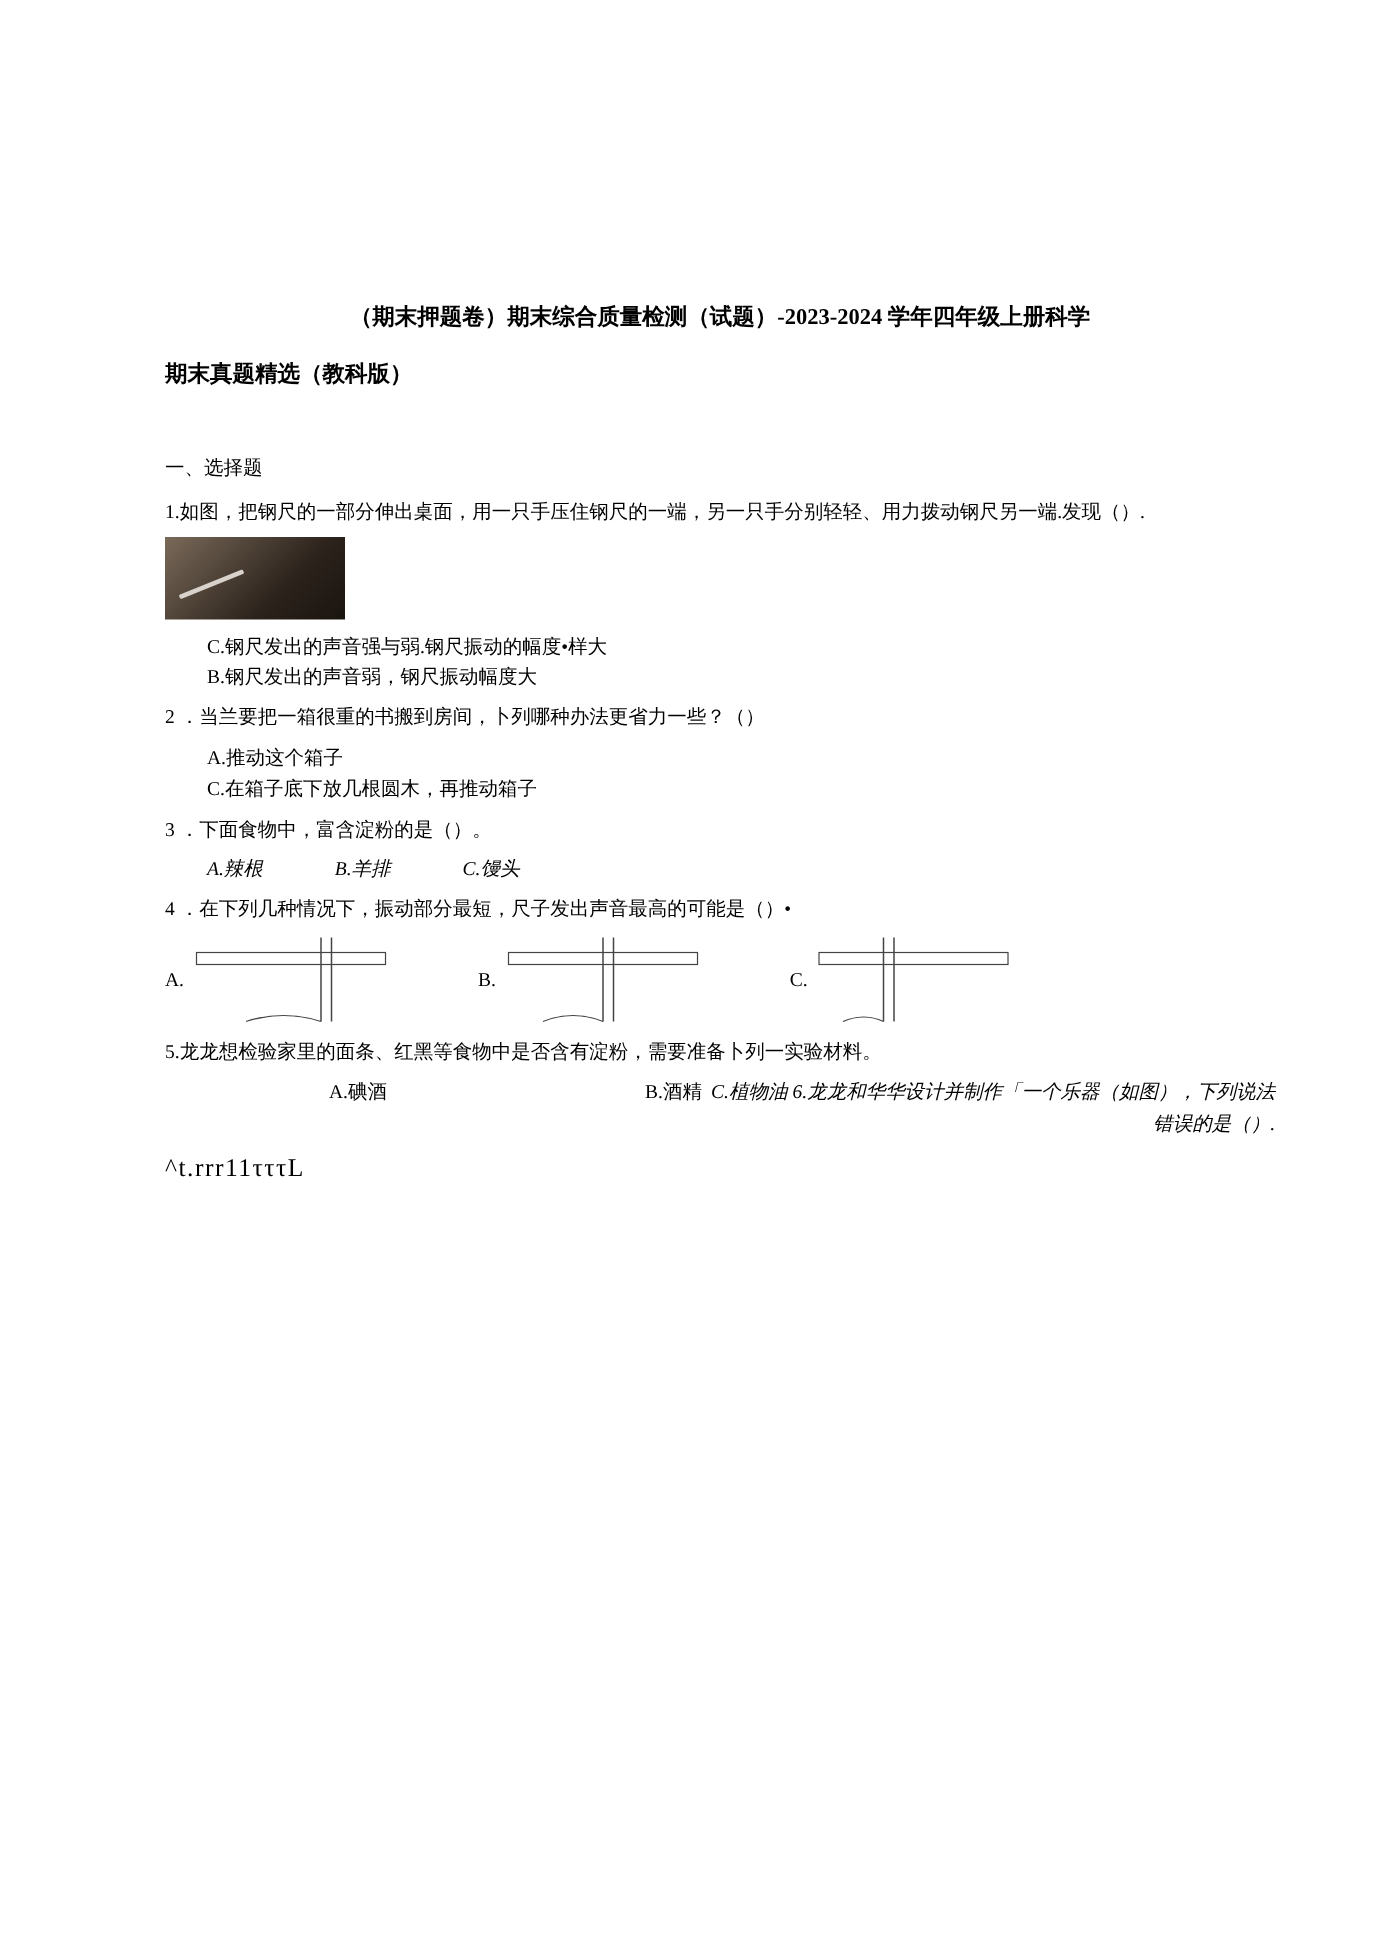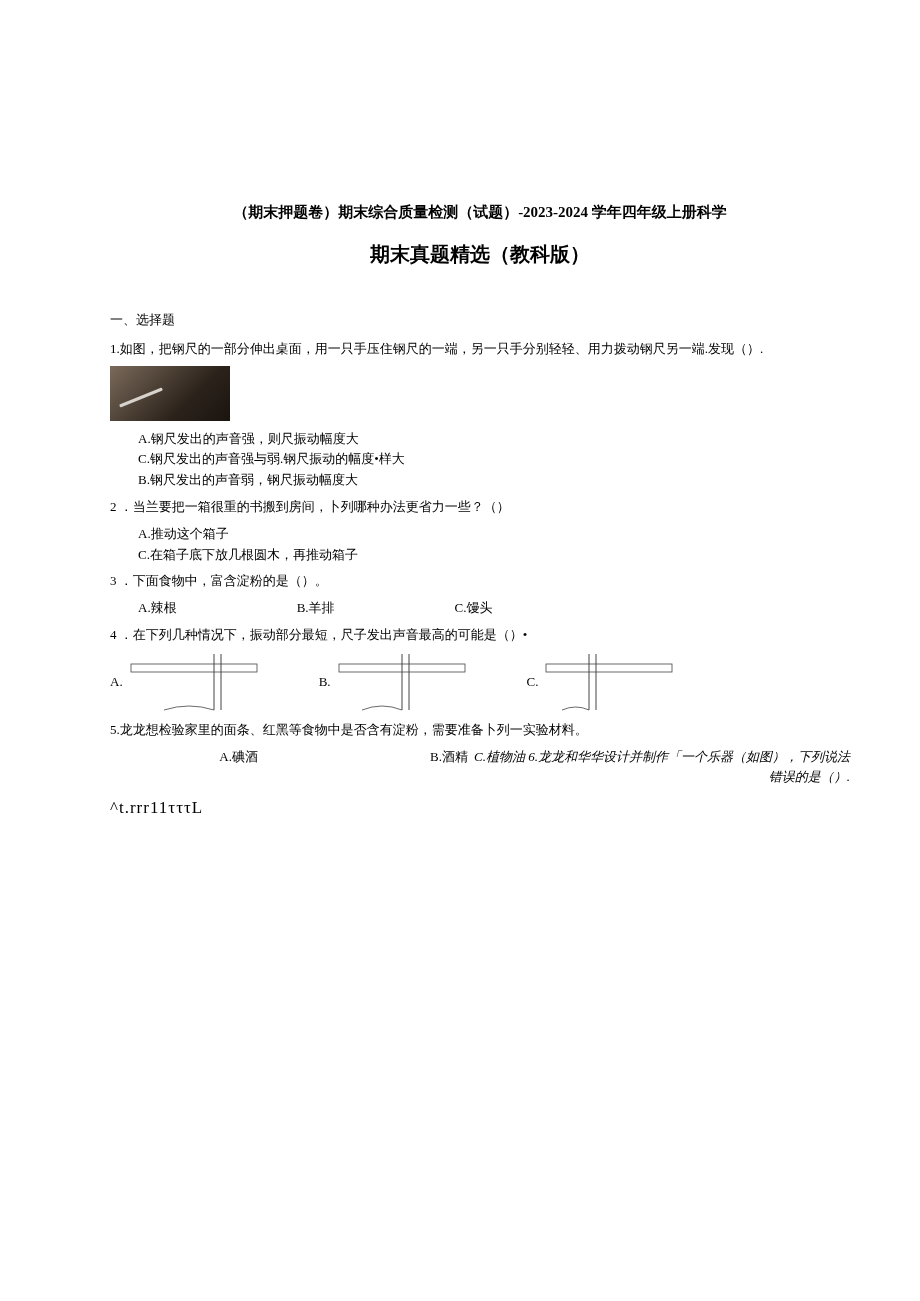--- a/index.html
+++ b/index.html
@@ -15,38 +15,38 @@
     color: #000;
     line-height: 1.6;
   }
   .title {
     text-align: center;
     font-weight: bold;
     font-size: 15px;
     margin-bottom: 14px;
   }
   .subtitle {
-    text-align: center;
     font-weight: bold;
-    font-size: 20px;
+    font-size: 15px;
     margin-bottom: 40px;
   }
   .section-head {
     margin: 7px 0 8px 0;
   }
   .qstem {
     margin: 6px 0;
   }
   .indent {
     padding-left: 28px;
   }
   .opts-row {
     display: flex;
-    gap: 120px;
+    gap: 48px;
     padding-left: 28px;
+    font-style: italic;
   }
   .q1img {
     width: 120px;
     height: 55px;
     background: linear-gradient(135deg,#7a6a5a 0%, #2b221b 65%, #1a140f 100%);
     position: relative;
     margin: 6px 0 8px 0;
   }
   .q1img::after {
     content: "";
@@ -95,21 +95,20 @@
 
   <div class="title">（期末押题卷）期末综合质量检测（试题）-2023-2024 学年四年级上册科学</div>
   <div class="subtitle">期末真题精选（教科版）</div>
 
   <div class="section-head">一、选择题</div>
 
   <div class="qstem">
     <span>1.</span><span>如图，把钢尺的一部分伸出桌面，用一只手压住钢尺的一端，另一只手分别轻轻、用力拨动钢尺另一端.发现（）.</span>
   </div>
   <div class="q1img"></div>
-  <div class="indent">A.钢尺发出的声音强，则尺振动幅度大</div>
   <div class="indent">C.钢尺发出的声音强与弱.钢尺振动的幅度•样大</div>
   <div class="indent">B.钢尺发出的声音弱，钢尺振动幅度大</div>
 
   <div class="qstem">
     <span>2</span>
     <span>．当兰要把一箱很重的书搬到房间，卜列哪种办法更省力一些？（）</span>
   </div>
   <div class="indent">A.推动这个箱子</div>
   <div class="indent">C.在箱子底下放几根圆木，再推动箱子</div>
 

